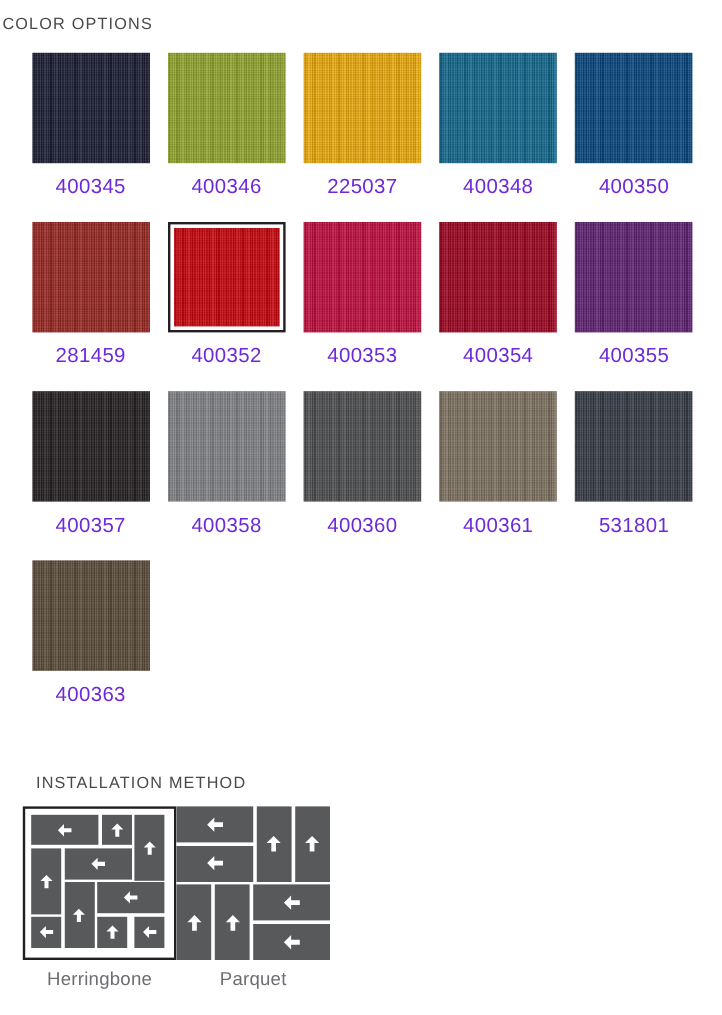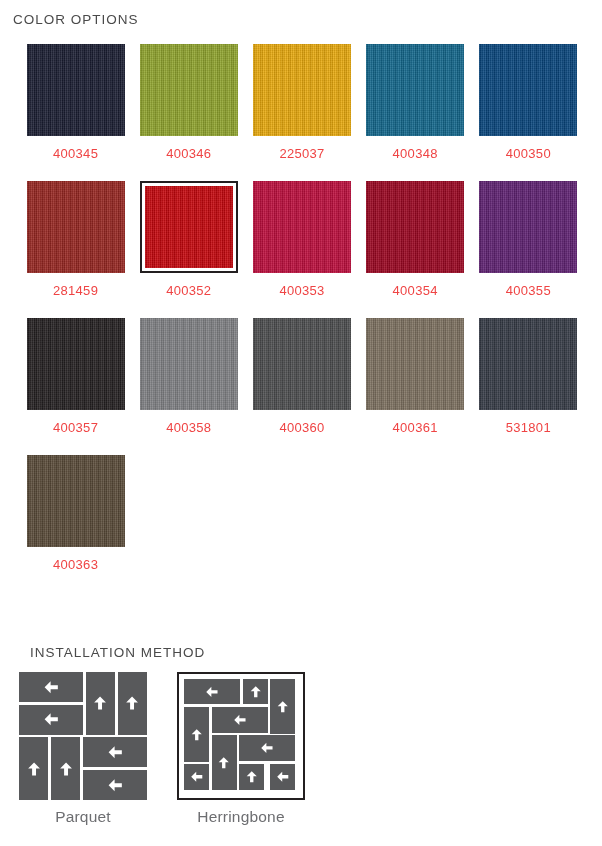--- a/index.html
+++ b/index.html
@@ -26,21 +26,21 @@
 
   
   #color-options-section {
     position: absolute;
     left: 0;
     top: 0;
     width: 602px;
   }
   #color-options-heading {
     position: absolute;
-    left: 13px;
+    left: 2px;
     top: 12px;
   }
 
   #swatch-grid {
     position: absolute;
     left: 19px;
     top: 44px;
     width: 566px;
     display: flex;
     flex-wrap: wrap;
@@ -84,22 +84,22 @@
   .swatch-chip::after {
     content: "";
     position: absolute;
     inset: 0;
     background-image:
       repeating-linear-gradient(90deg, rgba(0,0,0,0.05) 0 3px, rgba(255,255,255,0.03) 3px 7px);
     pointer-events: none;
   }
   .swatch-label {
     margin-top: 11px;
-    font-size: 13px;
-    color: #ef4444;
+    font-size: 17px;
+    color: #6d28d9;
     letter-spacing: 0.3px;
     text-align: right;
     line-height: 1;
   }
 
   
   #installation-section {
     position: absolute;
     left: 0;
     top: 636px;
@@ -258,20 +258,78 @@
         </div>
         <div class="swatch-label">400363</div>
       </div>
     </div>
 </section>
 
 <section id="installation-section">
   <div class="section-heading" id="installation-heading">INSTALLATION METHOD</div>
 
   <div id="pattern-row">
+    <div class="pattern-cell" id="herringbone-cell">
+      <div class="pattern-box selected" id="herringbone-box">
+        <div class="pattern-canvas" id="herringbone-canvas">
+            <div class="plank" style="left: 0px; top: 0px; width: 56.2192px; height: 25.4512px; background: rgb(88, 89, 91);">
+              <svg width="15.779720930232557" height="15.779720930232557" viewBox="0 0 24 24">
+                <path d="M11.2 4.2 L3.4 12 L11.2 19.8 L11.2 14.6 L20.6 14.6 L20.6 9.4 L11.2 9.4 Z" fill="#ffffff" transform="rotate(0 12 12)"></path>
+              </svg>
+            </div>
+            <div class="plank" style="left: 58.8219px; top: 0px; width: 24.9863px; height: 25.4512px; background: rgb(88, 89, 91);">
+              <svg width="15.49150684931507" height="15.49150684931507" viewBox="0 0 24 24">
+                <path d="M11.2 4.2 L3.4 12 L11.2 19.8 L11.2 14.6 L20.6 14.6 L20.6 9.4 L11.2 9.4 Z" fill="#ffffff" transform="rotate(90 12 12)"></path>
+              </svg>
+            </div>
+            <div class="plank" style="left: 86.411px; top: 0px; width: 24.9863px; height: 54.614px; background: rgb(88, 89, 91);">
+              <svg width="15.49150684931507" height="15.49150684931507" viewBox="0 0 24 24">
+                <path d="M11.2 4.2 L3.4 12 L11.2 19.8 L11.2 14.6 L20.6 14.6 L20.6 9.4 L11.2 9.4 Z" fill="#ffffff" transform="rotate(90 12 12)"></path>
+              </svg>
+            </div>
+            <div class="plank" style="left: 0px; top: 28.1023px; width: 24.9863px; height: 54.614px; background: rgb(88, 89, 91);">
+              <svg width="15.49150684931507" height="15.49150684931507" viewBox="0 0 24 24">
+                <path d="M11.2 4.2 L3.4 12 L11.2 19.8 L11.2 14.6 L20.6 14.6 L20.6 9.4 L11.2 9.4 Z" fill="#ffffff" transform="rotate(90 12 12)"></path>
+              </svg>
+            </div>
+            <div class="plank" style="left: 27.589px; top: 28.1023px; width: 56.2192px; height: 25.4512px; background: rgb(88, 89, 91);">
+              <svg width="15.779720930232557" height="15.779720930232557" viewBox="0 0 24 24">
+                <path d="M11.2 4.2 L3.4 12 L11.2 19.8 L11.2 14.6 L20.6 14.6 L20.6 9.4 L11.2 9.4 Z" fill="#ffffff" transform="rotate(0 12 12)"></path>
+              </svg>
+            </div>
+            <div class="plank" style="left: 27.589px; top: 56.2047px; width: 24.9863px; height: 54.614px; background: rgb(88, 89, 91);">
+              <svg width="15.49150684931507" height="15.49150684931507" viewBox="0 0 24 24">
+                <path d="M11.2 4.2 L3.4 12 L11.2 19.8 L11.2 14.6 L20.6 14.6 L20.6 9.4 L11.2 9.4 Z" fill="#ffffff" transform="rotate(90 12 12)"></path>
+              </svg>
+            </div>
+            <div class="plank" style="left: 55.1781px; top: 56.2047px; width: 56.2192px; height: 25.4512px; background: rgb(88, 89, 91);">
+              <svg width="15.779720930232557" height="15.779720930232557" viewBox="0 0 24 24">
+                <path d="M11.2 4.2 L3.4 12 L11.2 19.8 L11.2 14.6 L20.6 14.6 L20.6 9.4 L11.2 9.4 Z" fill="#ffffff" transform="rotate(0 12 12)"></path>
+              </svg>
+            </div>
+            <div class="plank" style="left: 0px; top: 85.3674px; width: 24.9863px; height: 25.4512px; background: rgb(88, 89, 91);">
+              <svg width="15.49150684931507" height="15.49150684931507" viewBox="0 0 24 24">
+                <path d="M11.2 4.2 L3.4 12 L11.2 19.8 L11.2 14.6 L20.6 14.6 L20.6 9.4 L11.2 9.4 Z" fill="#ffffff" transform="rotate(0 12 12)"></path>
+              </svg>
+            </div>
+            <div class="plank" style="left: 55.1781px; top: 85.3674px; width: 24.9863px; height: 25.4512px; background: rgb(88, 89, 91);">
+              <svg width="15.49150684931507" height="15.49150684931507" viewBox="0 0 24 24">
+                <path d="M11.2 4.2 L3.4 12 L11.2 19.8 L11.2 14.6 L20.6 14.6 L20.6 9.4 L11.2 9.4 Z" fill="#ffffff" transform="rotate(90 12 12)"></path>
+              </svg>
+            </div>
+            <div class="plank" style="left: 86.411px; top: 85.3674px; width: 24.9863px; height: 25.4512px; background: rgb(88, 89, 91);">
+              <svg width="15.49150684931507" height="15.49150684931507" viewBox="0 0 24 24">
+                <path d="M11.2 4.2 L3.4 12 L11.2 19.8 L11.2 14.6 L20.6 14.6 L20.6 9.4 L11.2 9.4 Z" fill="#ffffff" transform="rotate(0 12 12)"></path>
+              </svg>
+            </div>
+          </div>
+      </div>
+      <div class="pattern-label">Herringbone</div>
+    </div>
+
     <div class="pattern-cell" id="parquet-cell">
       <div class="pattern-box" id="parquet-box">
         <div class="pattern-canvas" id="parquet-canvas">
             <div class="plank" style="left: 0px; top: 0px; width: 63.7078px; height: 29.7674px; background: rgb(88, 89, 91);">
               <svg width="18.45581395348837" height="18.45581395348837" viewBox="0 0 24 24">
                 <path d="M11.2 4.2 L3.4 12 L11.2 19.8 L11.2 14.6 L20.6 14.6 L20.6 9.4 L11.2 9.4 Z" fill="#ffffff" transform="rotate(0 12 12)"></path>
               </svg>
             </div>
             <div class="plank" style="left: 0px; top: 32.7442px; width: 63.7078px; height: 29.7674px; background: rgb(88, 89, 91);">
               <svg width="18.45581395348837" height="18.45581395348837" viewBox="0 0 24 24">
@@ -305,72 +363,14 @@
             </div>
             <div class="plank" style="left: 64.2922px; top: 98.2326px; width: 63.7078px; height: 29.7674px; background: rgb(88, 89, 91);">
               <svg width="18.45581395348837" height="18.45581395348837" viewBox="0 0 24 24">
                 <path d="M11.2 4.2 L3.4 12 L11.2 19.8 L11.2 14.6 L20.6 14.6 L20.6 9.4 L11.2 9.4 Z" fill="#ffffff" transform="rotate(0 12 12)"></path>
               </svg>
             </div>
           </div>
       </div>
       <div class="pattern-label">Parquet</div>
     </div>
-
-    <div class="pattern-cell" id="herringbone-cell">
-      <div class="pattern-box selected" id="herringbone-box">
-        <div class="pattern-canvas" id="herringbone-canvas">
-            <div class="plank" style="left: 0px; top: 0px; width: 56.2192px; height: 25.4512px; background: rgb(88, 89, 91);">
-              <svg width="15.779720930232557" height="15.779720930232557" viewBox="0 0 24 24">
-                <path d="M11.2 4.2 L3.4 12 L11.2 19.8 L11.2 14.6 L20.6 14.6 L20.6 9.4 L11.2 9.4 Z" fill="#ffffff" transform="rotate(0 12 12)"></path>
-              </svg>
-            </div>
-            <div class="plank" style="left: 58.8219px; top: 0px; width: 24.9863px; height: 25.4512px; background: rgb(88, 89, 91);">
-              <svg width="15.49150684931507" height="15.49150684931507" viewBox="0 0 24 24">
-                <path d="M11.2 4.2 L3.4 12 L11.2 19.8 L11.2 14.6 L20.6 14.6 L20.6 9.4 L11.2 9.4 Z" fill="#ffffff" transform="rotate(90 12 12)"></path>
-              </svg>
-            </div>
-            <div class="plank" style="left: 86.411px; top: 0px; width: 24.9863px; height: 54.614px; background: rgb(88, 89, 91);">
-              <svg width="15.49150684931507" height="15.49150684931507" viewBox="0 0 24 24">
-                <path d="M11.2 4.2 L3.4 12 L11.2 19.8 L11.2 14.6 L20.6 14.6 L20.6 9.4 L11.2 9.4 Z" fill="#ffffff" transform="rotate(90 12 12)"></path>
-              </svg>
-            </div>
-            <div class="plank" style="left: 0px; top: 28.1023px; width: 24.9863px; height: 54.614px; background: rgb(88, 89, 91);">
-              <svg width="15.49150684931507" height="15.49150684931507" viewBox="0 0 24 24">
-                <path d="M11.2 4.2 L3.4 12 L11.2 19.8 L11.2 14.6 L20.6 14.6 L20.6 9.4 L11.2 9.4 Z" fill="#ffffff" transform="rotate(90 12 12)"></path>
-              </svg>
-            </div>
-            <div class="plank" style="left: 27.589px; top: 28.1023px; width: 56.2192px; height: 25.4512px; background: rgb(88, 89, 91);">
-              <svg width="15.779720930232557" height="15.779720930232557" viewBox="0 0 24 24">
-                <path d="M11.2 4.2 L3.4 12 L11.2 19.8 L11.2 14.6 L20.6 14.6 L20.6 9.4 L11.2 9.4 Z" fill="#ffffff" transform="rotate(0 12 12)"></path>
-              </svg>
-            </div>
-            <div class="plank" style="left: 27.589px; top: 56.2047px; width: 24.9863px; height: 54.614px; background: rgb(88, 89, 91);">
-              <svg width="15.49150684931507" height="15.49150684931507" viewBox="0 0 24 24">
-                <path d="M11.2 4.2 L3.4 12 L11.2 19.8 L11.2 14.6 L20.6 14.6 L20.6 9.4 L11.2 9.4 Z" fill="#ffffff" transform="rotate(90 12 12)"></path>
-              </svg>
-            </div>
-            <div class="plank" style="left: 55.1781px; top: 56.2047px; width: 56.2192px; height: 25.4512px; background: rgb(88, 89, 91);">
-              <svg width="15.779720930232557" height="15.779720930232557" viewBox="0 0 24 24">
-                <path d="M11.2 4.2 L3.4 12 L11.2 19.8 L11.2 14.6 L20.6 14.6 L20.6 9.4 L11.2 9.4 Z" fill="#ffffff" transform="rotate(0 12 12)"></path>
-              </svg>
-            </div>
-            <div class="plank" style="left: 0px; top: 85.3674px; width: 24.9863px; height: 25.4512px; background: rgb(88, 89, 91);">
-              <svg width="15.49150684931507" height="15.49150684931507" viewBox="0 0 24 24">
-                <path d="M11.2 4.2 L3.4 12 L11.2 19.8 L11.2 14.6 L20.6 14.6 L20.6 9.4 L11.2 9.4 Z" fill="#ffffff" transform="rotate(0 12 12)"></path>
-              </svg>
-            </div>
-            <div class="plank" style="left: 55.1781px; top: 85.3674px; width: 24.9863px; height: 25.4512px; background: rgb(88, 89, 91);">
-              <svg width="15.49150684931507" height="15.49150684931507" viewBox="0 0 24 24">
-                <path d="M11.2 4.2 L3.4 12 L11.2 19.8 L11.2 14.6 L20.6 14.6 L20.6 9.4 L11.2 9.4 Z" fill="#ffffff" transform="rotate(90 12 12)"></path>
-              </svg>
-            </div>
-            <div class="plank" style="left: 86.411px; top: 85.3674px; width: 24.9863px; height: 25.4512px; background: rgb(88, 89, 91);">
-              <svg width="15.49150684931507" height="15.49150684931507" viewBox="0 0 24 24">
-                <path d="M11.2 4.2 L3.4 12 L11.2 19.8 L11.2 14.6 L20.6 14.6 L20.6 9.4 L11.2 9.4 Z" fill="#ffffff" transform="rotate(0 12 12)"></path>
-              </svg>
-            </div>
-          </div>
-      </div>
-      <div class="pattern-label">Herringbone</div>
-    </div>
   </div>
 </section>
 
 </body></html>

